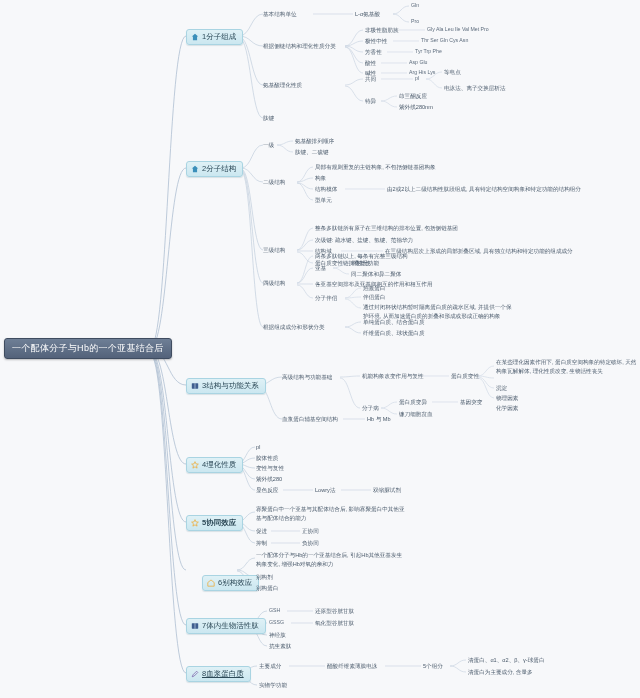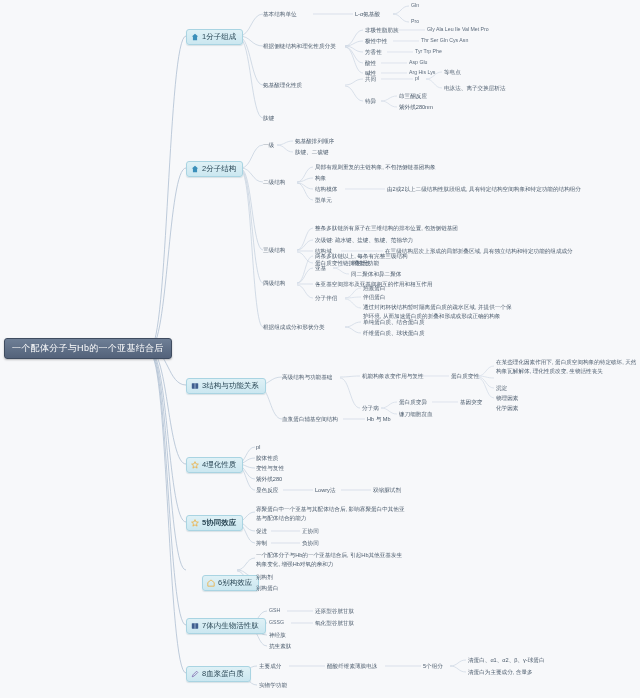--- a/index.html
+++ b/index.html
@@ -332,21 +332,21 @@
   </span>
   <span>7体内生物活性肽</span>
 </div>
 <div class="node lat" style="left:269px;top:607px;"><span>GSH</span></div>
 <div class="node leaf" style="left:315px;top:607px;"><span>还原型谷胱甘肽</span></div>
 <div class="node lat" style="left:269px;top:619px;"><span>GSSG</span></div>
 <div class="node leaf" style="left:315px;top:619px;"><span>氧化型谷胱甘肽</span></div>
 <div class="node leaf" style="left:269px;top:631px;"><span>神经肽</span></div>
 <div class="node leaf" style="left:269px;top:642px;"><span>抗生素肽</span></div>
 
-<div class="node l1node" style="left:186px;top:666px;">
+<div class="node l1node" style="left:186px;top:666px;text-decoration:underline;">
   <span class="ico">
     <svg width="8" height="8" viewBox="0 0 10 10">
         <path d="M1.5 8.5 L2.5 6 L7 1.5 L8.5 3 L4 7.5 Z" fill="none" stroke="#7a5fa8" stroke-width="0.9"></path>
       </svg>
   </span>
   <span>8血浆蛋白质</span>
 </div>
 <div class="node leaf" style="left:259px;top:662px;"><span>主要成分</span></div>
 <div class="node leaf" style="left:327px;top:662px;"><span>醋酸纤维素薄膜电泳</span></div>
 <div class="node leaf" style="left:423px;top:662px;"><span>5个组分</span></div>

